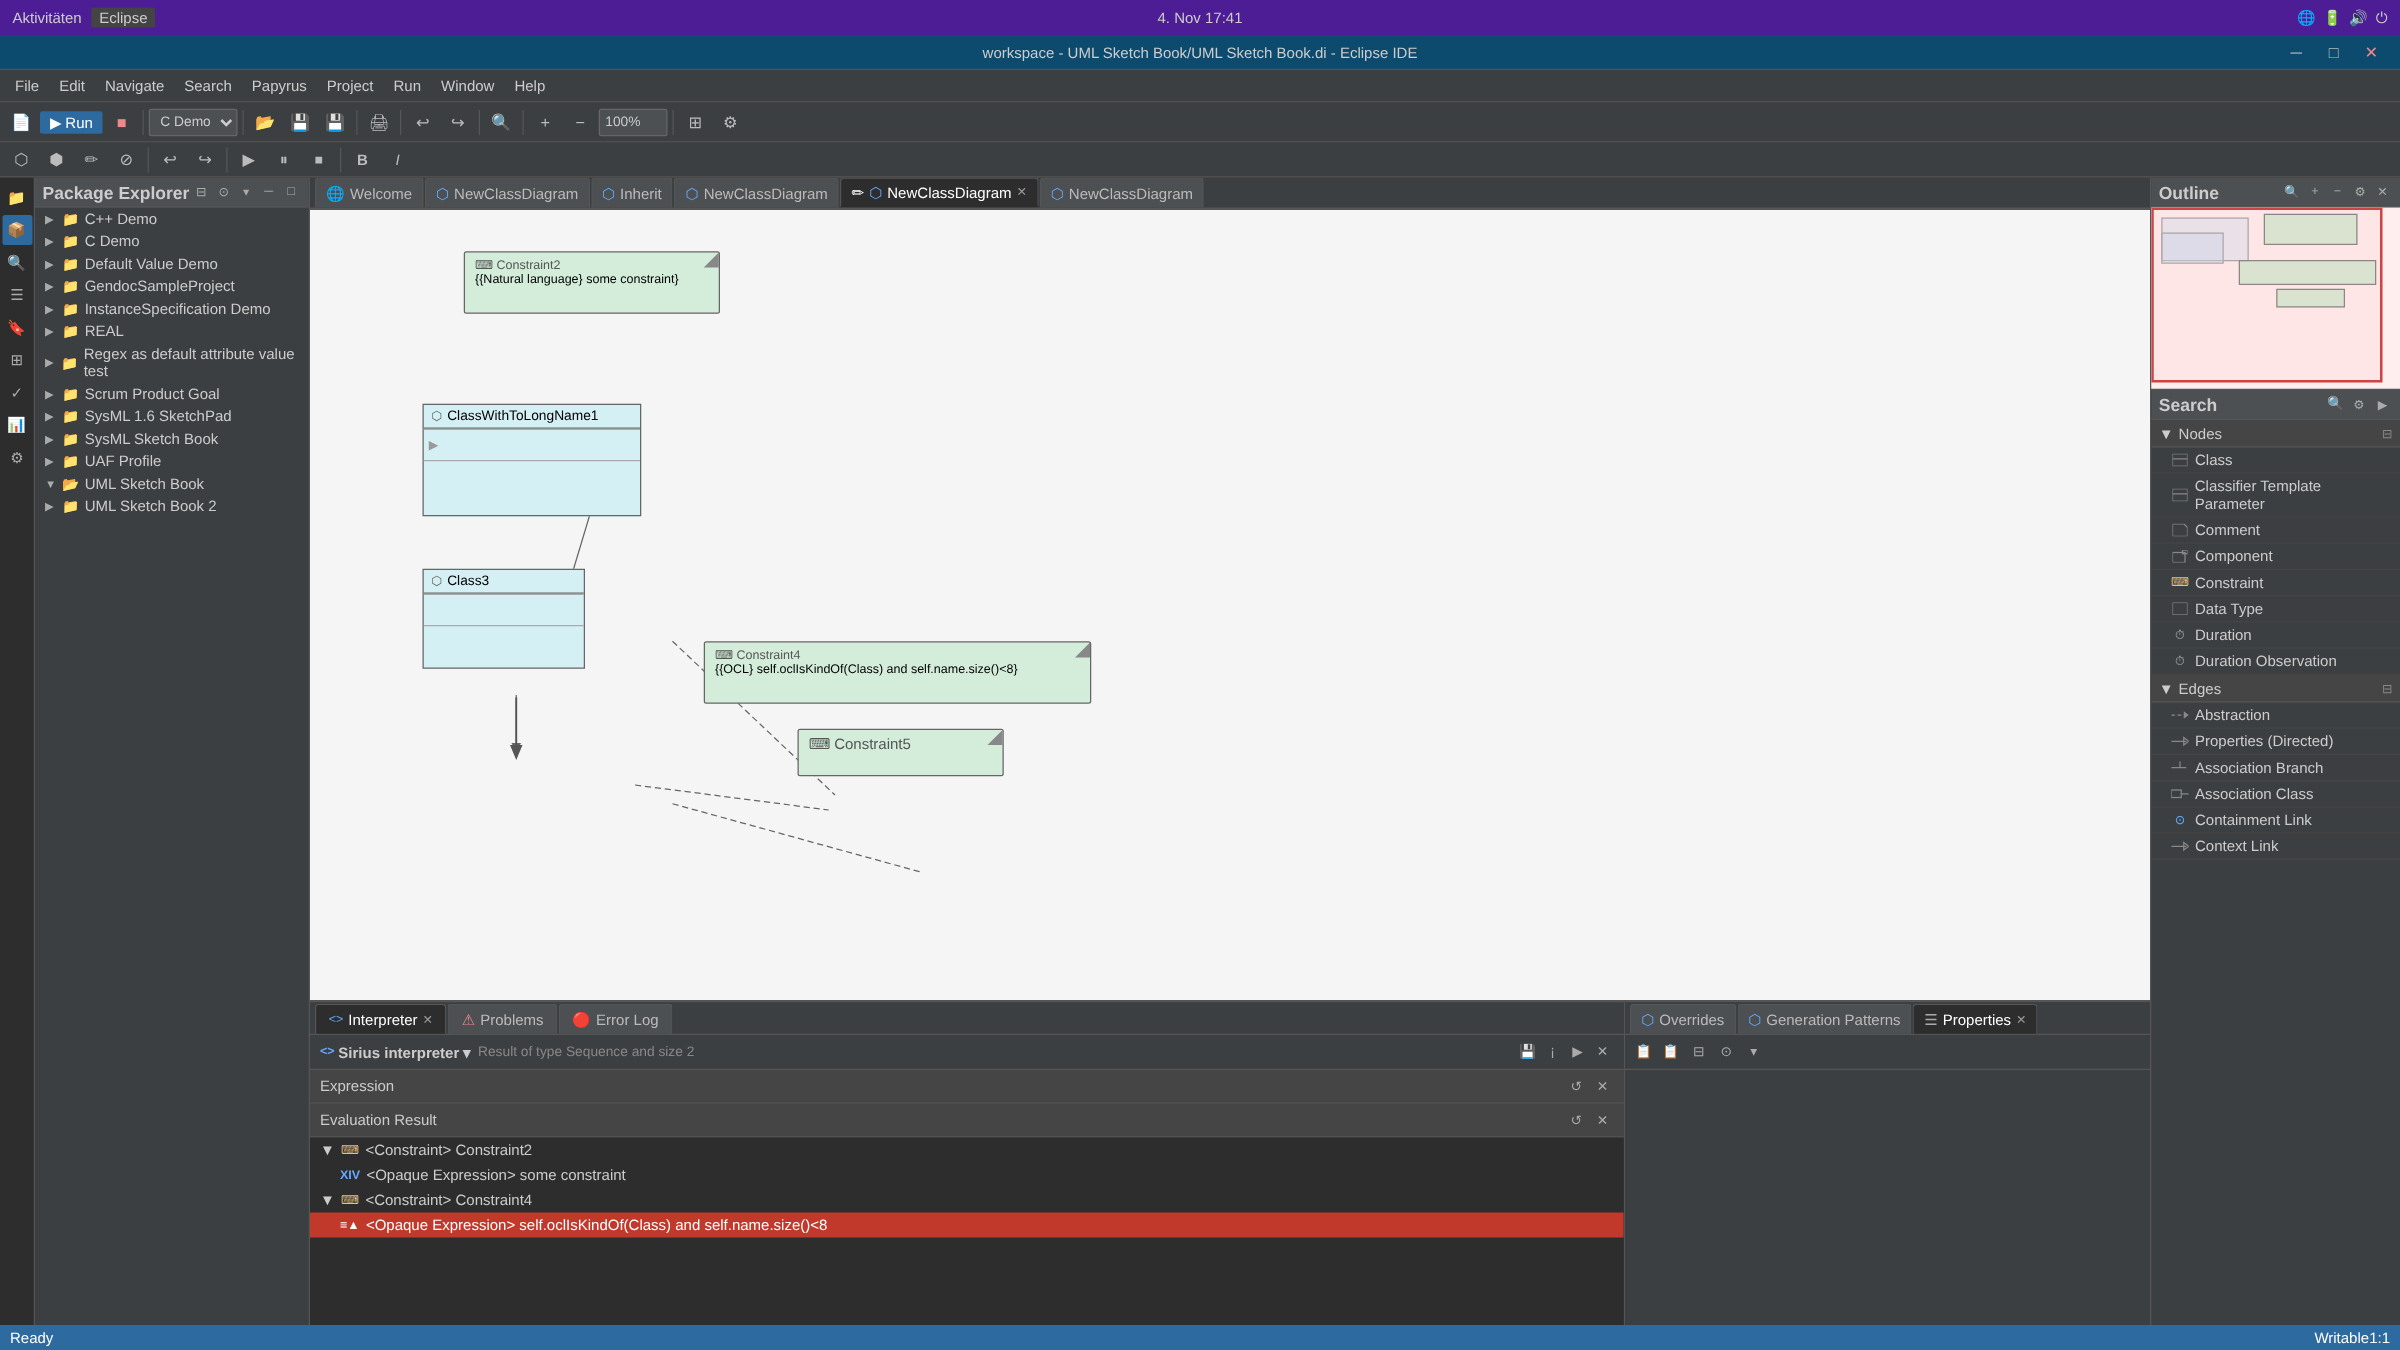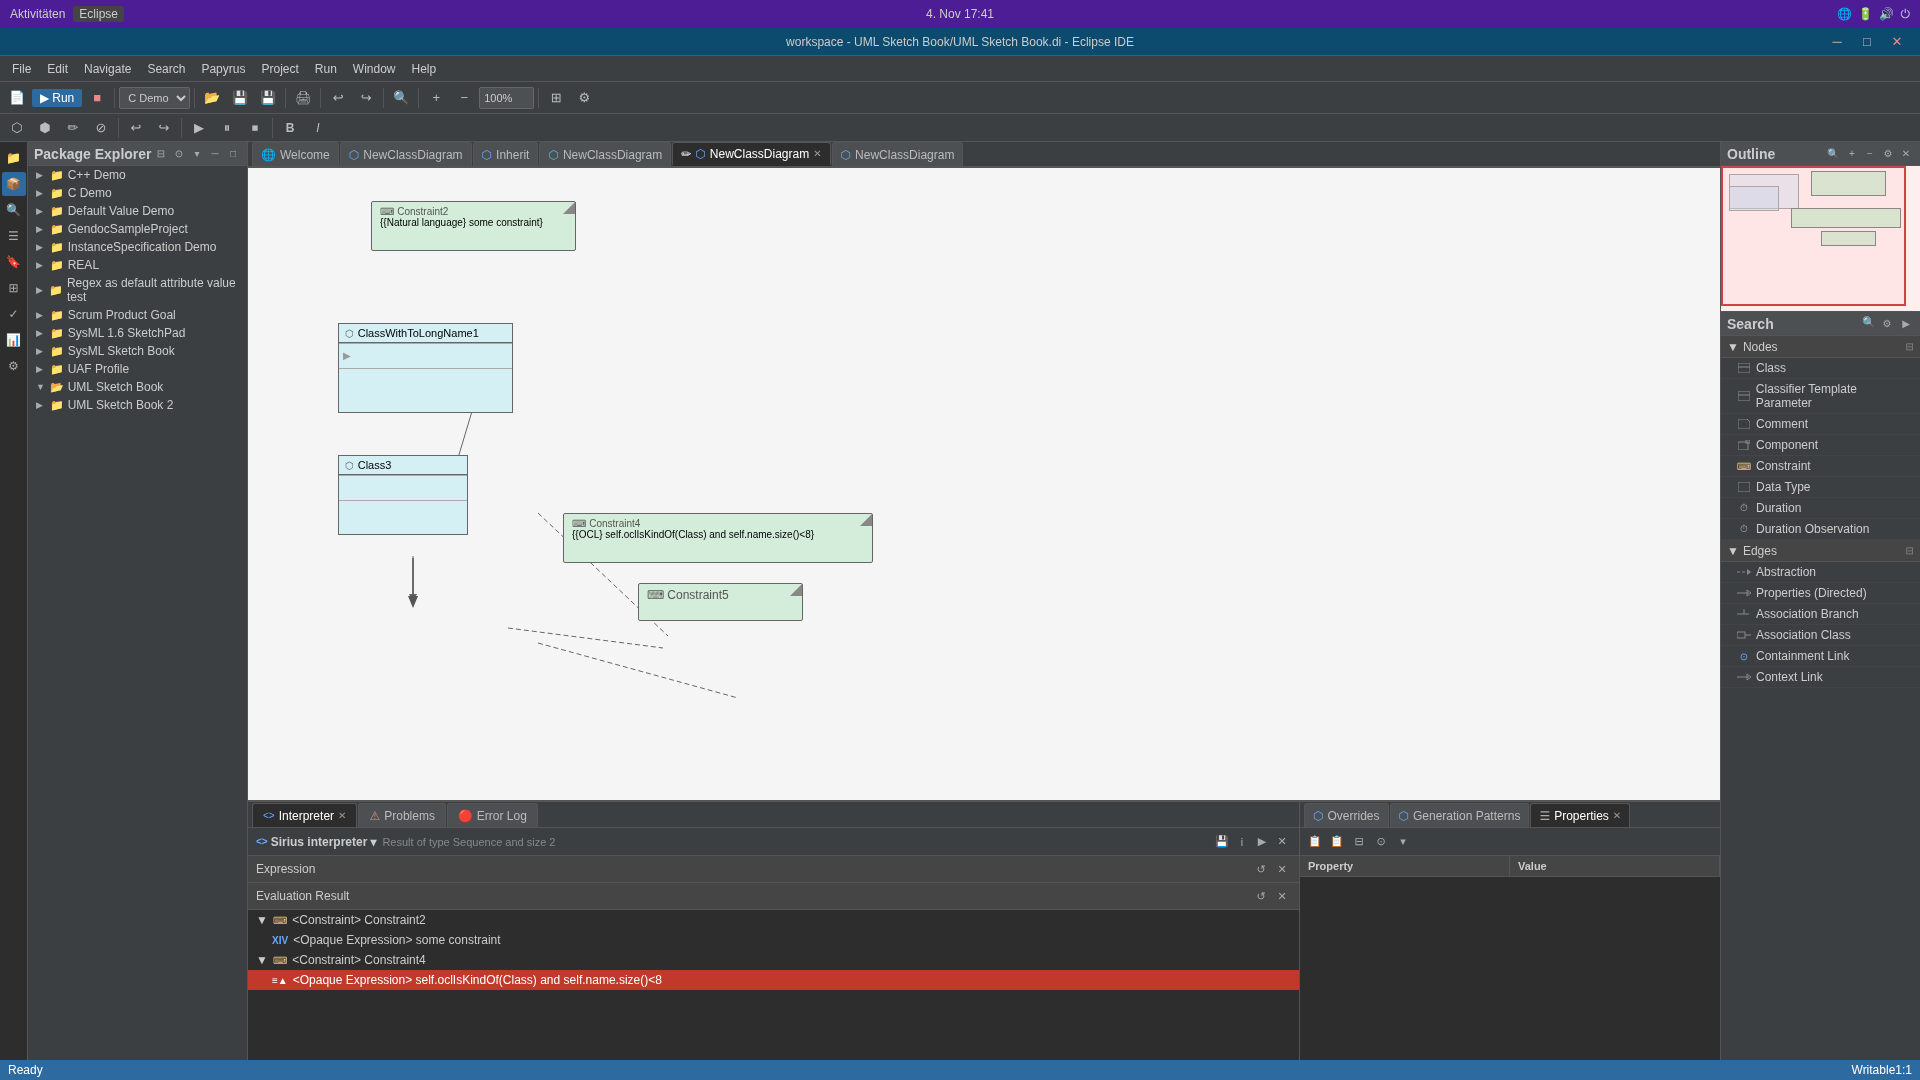--- a/index.html
+++ b/index.html
@@ -774,27 +774,20 @@
             <span class="tab-close">✕</span>
           </div>
         </div>
         <div class="props-header">
           <span class="props-action-btn">📋</span>
           <span class="props-action-btn">📋</span>
           <span class="props-action-btn">⊟</span>
           <span class="props-action-btn">⊙</span>
           <span class="props-action-btn">▾</span>
         </div>
-        <div class="props-table">
-          <div class="props-table-header">
-            <div class="props-col">Property</div>
-            <div class="props-col">Value</div>
-          </div>
-
-        </div>
       </div>
 
     </div>
   </div>
 
   <div class="right-panel">
 
     <div class="outline-panel">
       <div class="panel-header">
         <span class="panel-header-title">Outline</span>

